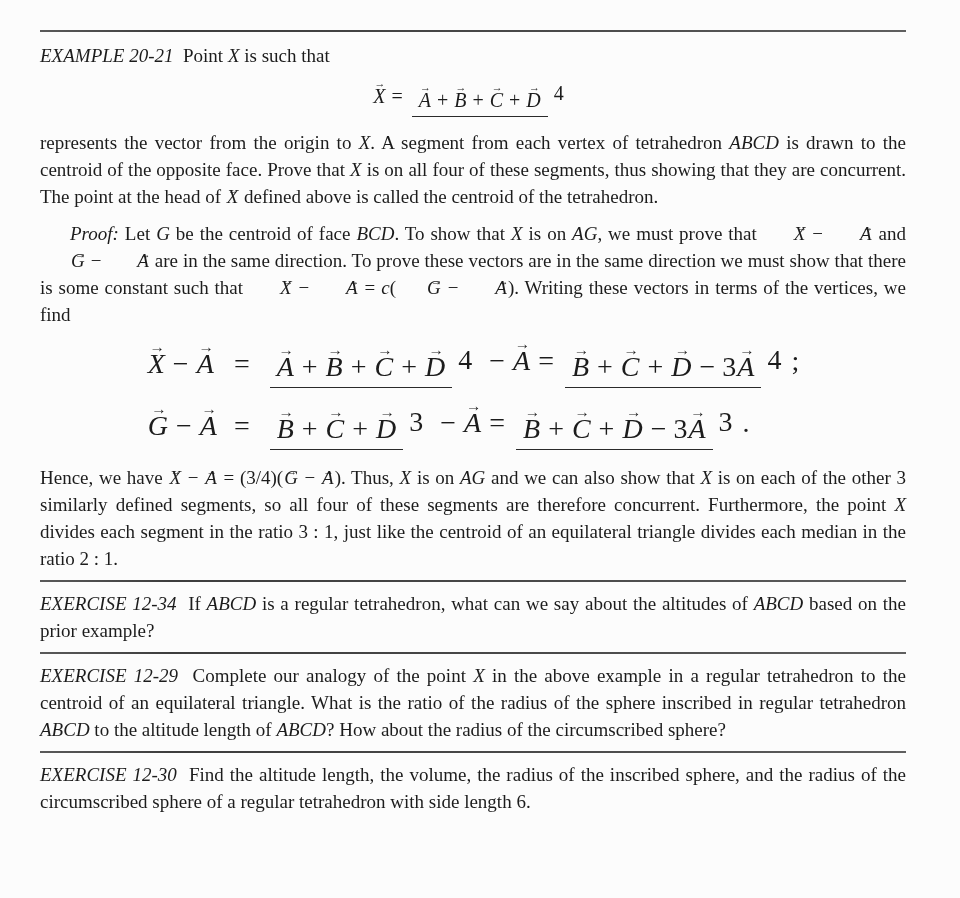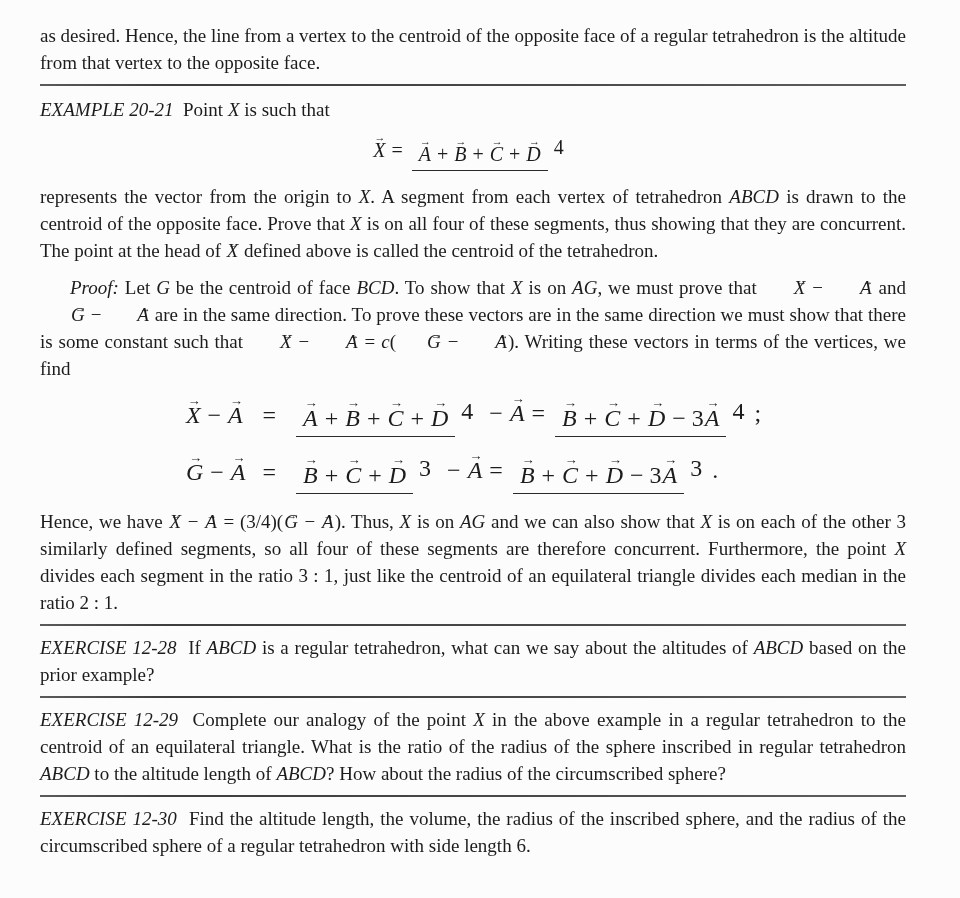--- a/index.html
+++ b/index.html
@@ -44,34 +44,33 @@
   .display-eq{
     text-align:center;font-size:20px;margin:10px 0 12px 0;line-height:1.2;
   }
   .proof-para{text-indent:30px;margin-top:10px;}
   .eq-rows{
     display:grid;
     grid-template-columns:auto auto auto;
     justify-content:center;
     column-gap:16px;row-gap:14px;
     align-items:center;
-    font-size:24px;line-height:1.2;
+    font-size:28px;line-height:1.2;
     margin:12px 0 14px 0;
     text-align:left;
   }
   .eq-cell{white-space:nowrap;}
   .conclusion{margin-top:8px;}
   .exercise{margin:2px 0 4px 0;}
 </style>
 </head>
 <body>
 
 <div class="page">
 
-  <p class="para">as desired.  Hence, the line from a vertex to the centroid of the opposite face of a regular tetrahedron is the altitude from that vertex to the opposite face.</p>
 
   <div class="rule"></div>
 
   <p class="heading-line"><span class="it">EXAMPLE 20-21</span><span>&nbsp; Point </span><span class="it">X</span> is such that</p>
 
   <div class="display-eq"><span class="vec">X</span> = <span class="frac">
         <span class="num"><span class="vec">A</span> + <span class="vec">B</span> + <span class="vec">C</span> + <span class="vec">D</span></span>
         <span class="den">4</span>
       </span></div>
 
@@ -98,21 +97,21 @@
         </span> − <span class="vec">A</span> = <span class="frac">
           <span class="num"><span class="vec">B</span> + <span class="vec">C</span> + <span class="vec">D</span> − 3<span class="vec">A</span></span>
           <span class="den">3</span>
         </span>.</span>
   </div>
 
   <p class="para conclusion">Hence, we have <span class="vec">X</span> − <span class="vec">A</span> = (3/4)(<span class="vec">G</span> − <span class="vec">A</span>).  Thus, <span class="it">X</span> is on <span class="it">AG</span> and we can also show that <span class="it">X</span> is on each of the other 3 similarly defined segments, so all four of these segments are therefore concurrent.  Furthermore, the point <span class="it">X</span> divides each segment in the ratio 3 : 1, just like the centroid of an equilateral triangle divides each median in the ratio 2 : 1.</p>
 
   <div class="rule"></div>
 
-  <p class="para exercise"><span class="it">EXERCISE 12-28</span>&nbsp; If <span class="it">ABCD</span> is a regular tetrahedron, what can we say about the altitudes of <span class="it">ABCD</span> based on the prior example?</p>
+  <p class="para exercise"><span class="it">EXERCISE 12-34</span>&nbsp; If <span class="it">ABCD</span> is a regular tetrahedron, what can we say about the altitudes of <span class="it">ABCD</span> based on the prior example?</p>
 
   <div class="rule"></div>
 
   <p class="para exercise"><span class="it">EXERCISE 12-29</span>&nbsp; Complete our analogy of the point <span class="it">X</span> in the above example in a regular tetrahedron to the centroid of an equilateral triangle.  What is the ratio of the radius of the sphere inscribed in regular tetrahedron <span class="it">ABCD</span> to the altitude length of <span class="it">ABCD</span>?  How about the radius of the circumscribed sphere?</p>
 
   <div class="rule"></div>
 
   <p class="para exercise"><span class="it">EXERCISE 12-30</span>&nbsp; Find the altitude length, the volume, the radius of the inscribed sphere, and the radius of the circumscribed sphere of a regular tetrahedron with side length 6.</p>
 
 </div>

